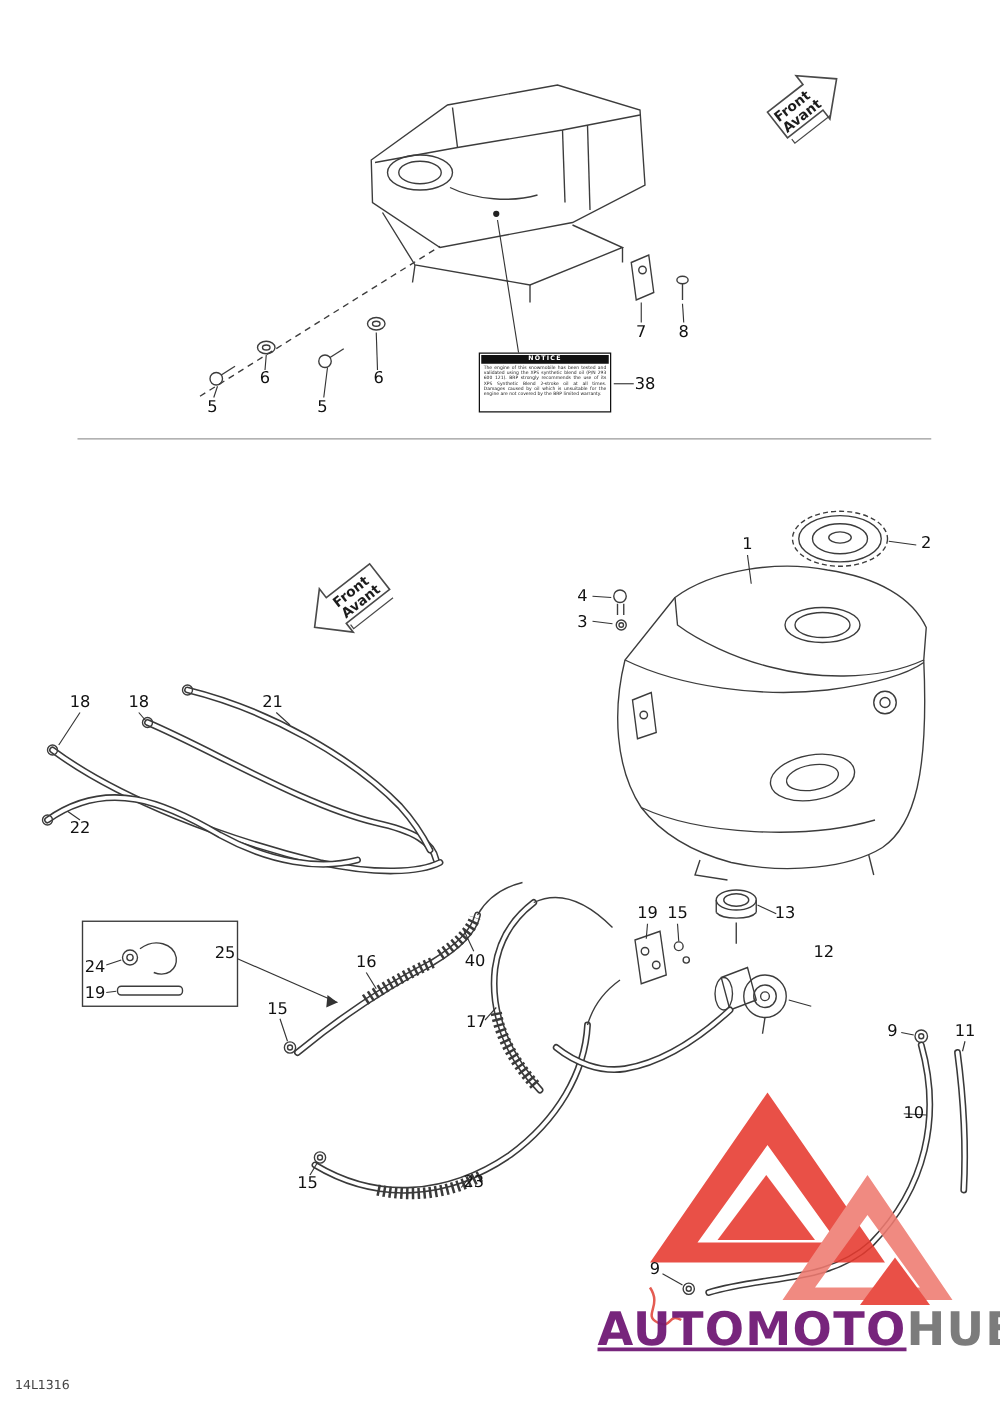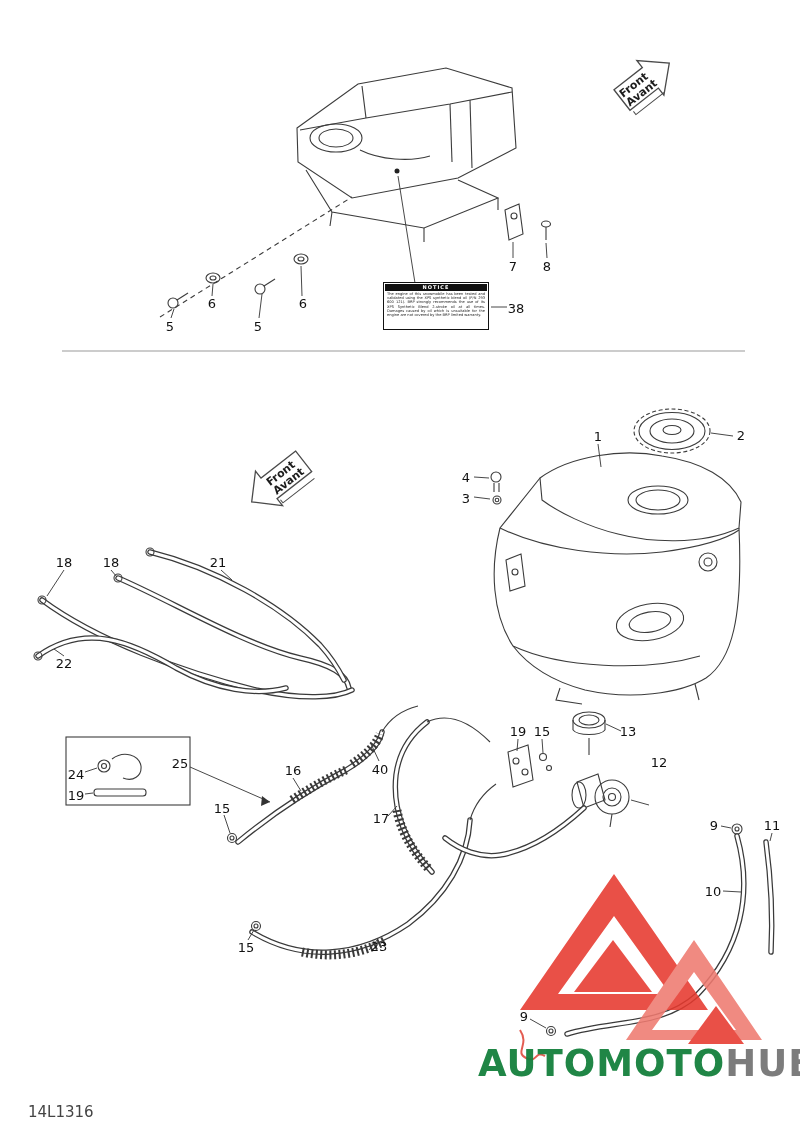--- a/index.html
+++ b/index.html
@@ -27,24 +27,24 @@
     background:#111;color:#fff;font-size:5px;line-height:7px;height:7px;
     text-align:center;font-weight:bold;letter-spacing:1px;
   }
   .notice-body{
     font-size:3.6px;line-height:1.18;color:#222;padding:1px 2px;text-align:justify;
   }
   .wm-text{
     position:absolute;left:478px;top:1042px;font-size:37px;font-weight:bold;
     letter-spacing:1px;opacity:.95;white-space:nowrap;
   }
-  .wm-gray{color:#15803d;}
+  .wm-gray{color:#701a75;text-decoration:underline;}
   .wm-dark{color:#757575;}
   .drawing-code{
-    position:absolute;left:28px;top:1103px;font-size:15px;color:#444;
+    position:absolute;left:12px;top:1103px;font-size:10px;color:#444;
   }
 </style>
 </head>
 <body>
 
 <div class="stage">
 
   <svg width="800" height="1131" viewBox="0 0 800 1131">
 
     <g>
@@ -285,21 +285,21 @@
   <div class="callout" style="left:76px;top:774px">24</div>
   <div class="callout" style="left:180px;top:763px">25</div>
   <div class="callout" style="left:293px;top:770px">16</div>
   <div class="callout" style="left:380px;top:769px">40</div>
   <div class="callout" style="left:76px;top:795px">19</div>
   <div class="callout" style="left:659px;top:762px">12</div>
   <div class="callout" style="left:222px;top:808px">15</div>
   <div class="callout" style="left:381px;top:818px">17</div>
   <div class="callout" style="left:714px;top:825px">9</div>
   <div class="callout" style="left:772px;top:825px">11</div>
-  <div class="callout" style="left:713px;top:891px">10</div>
+  <div class="callout" style="left:731px;top:891px">10</div>
   <div class="callout" style="left:246px;top:947px">15</div>
   <div class="callout" style="left:379px;top:946px">23</div>
   <div class="callout" style="left:524px;top:1016px">9</div>
 
   <div class="wm-text">
     <span class="wm-gray">AUTOMOTO</span><span class="wm-dark">HUB</span>
   </div>
 
   <div class="drawing-code">14L1316</div>
 

